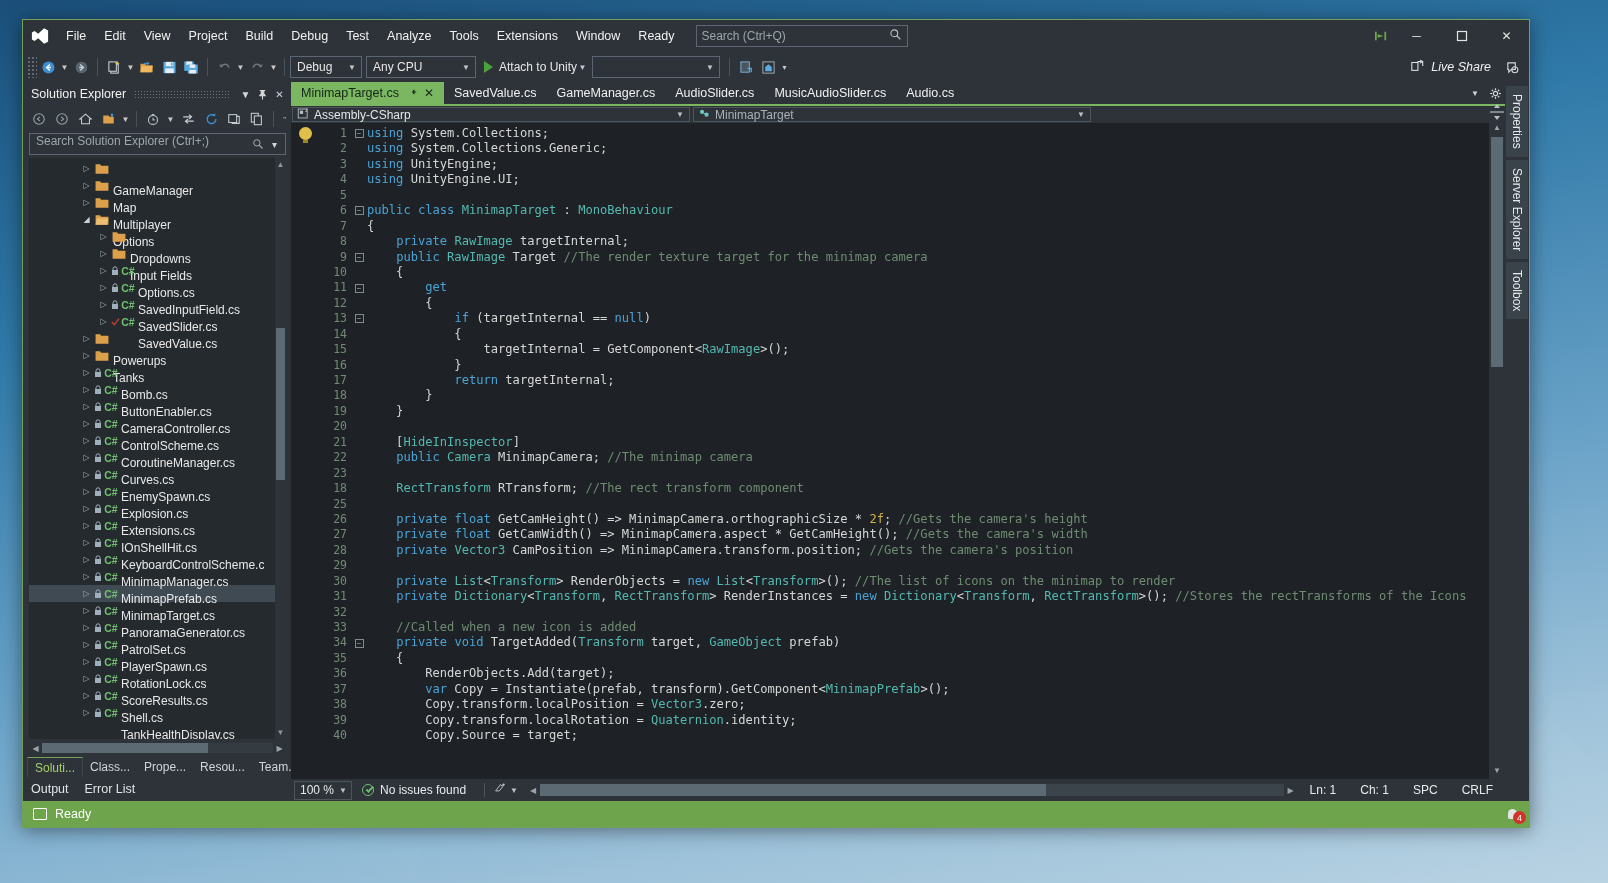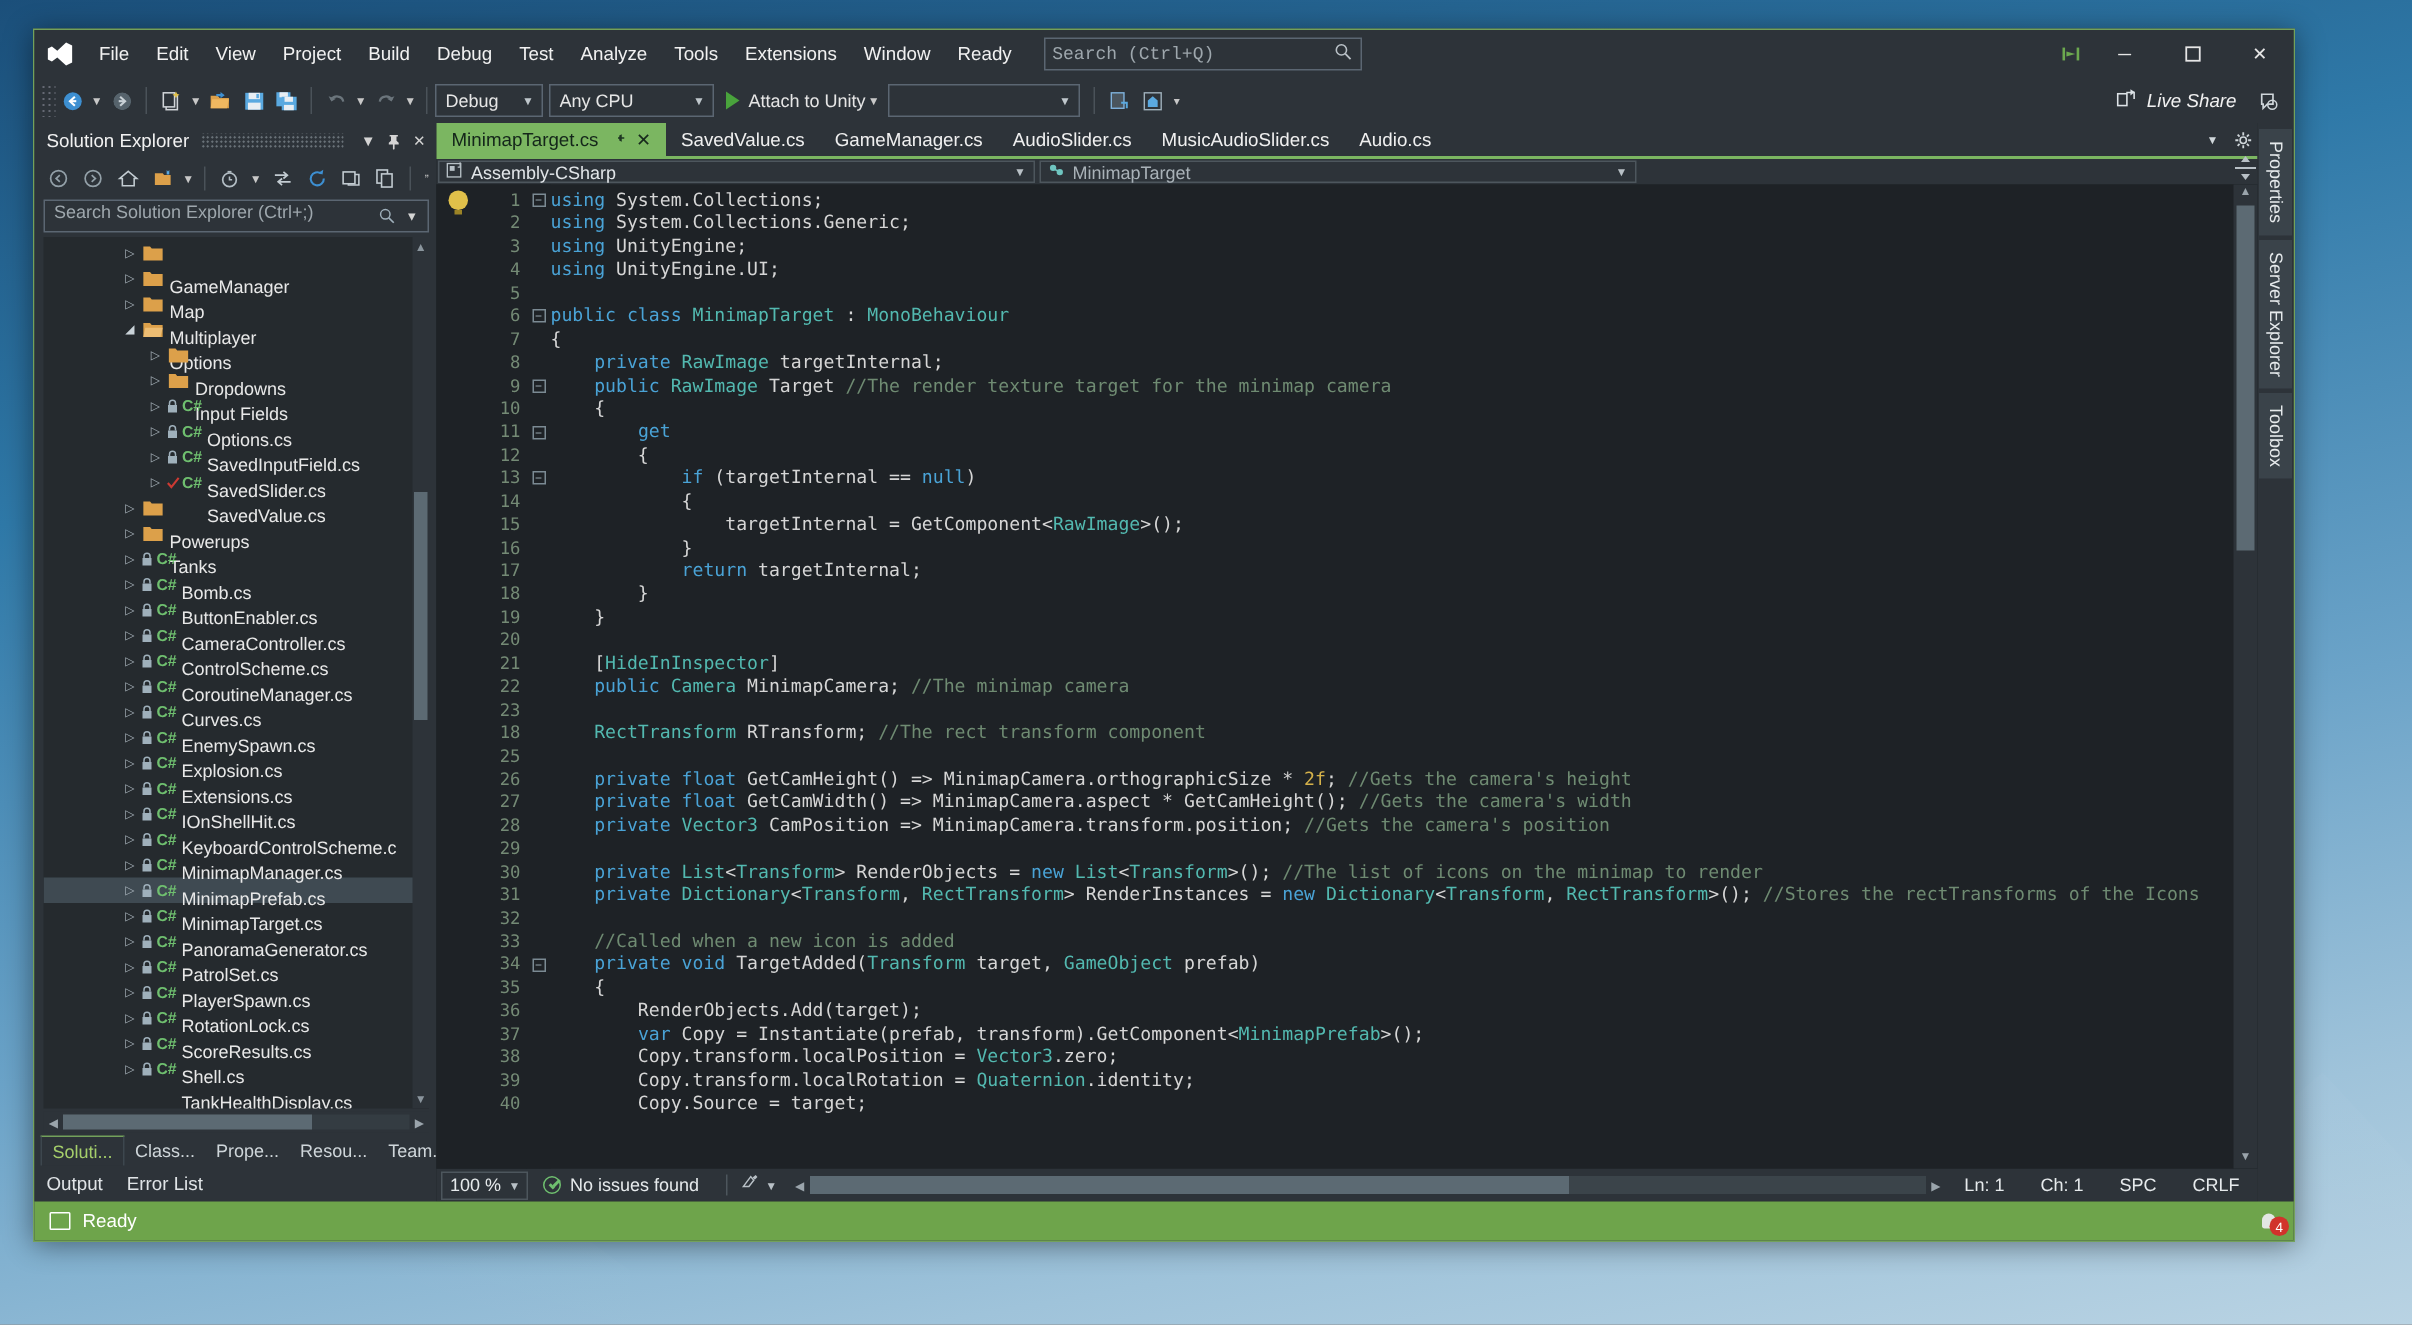--- a/index.html
+++ b/index.html
@@ -29,21 +29,21 @@
     box-shadow:0 2px 18px rgba(0,0,0,.45);
   }
 
   
   .titlebar{height:32px;background:#2d3339;display:flex;align-items:center;flex:none;}
   .vs-logo{width:34px;height:32px;display:flex;align-items:center;justify-content:center;color:#fff;}
   .menu{display:flex;align-items:center;height:32px;}
   .menu-item{padding:0 9px;height:32px;line-height:32px;font-size:12.5px;color:#f1f1f1;cursor:default;white-space:nowrap;}
   .searchbox{margin-left:12px;width:212px;height:22px;background:#2d3339;border:1px solid #5b6672;
     display:flex;align-items:center;padding:0 5px;color:#9ea7ad;font-size:12px;}
-  .searchbox .ph{flex:1;font-family:Liberation Mono, monospace;}
+  .searchbox .ph{flex:1;}
   .titlebar-spacer{flex:1;}
   .title-right{display:flex;align-items:center;height:32px;}
   .tb-icon{width:26px;height:32px;display:flex;align-items:center;justify-content:center;}
   .win-btn{width:45px;height:32px;display:flex;align-items:center;justify-content:center;color:#e6e6e6;}
 
   
   .toolbar{height:30px;background:#2d3339;display:flex;align-items:center;padding-left:4px;flex:none;}
   .grip{width:10px;height:22px;opacity:.45;
     background-image:radial-gradient(#aab 0.8px, transparent 0.9px);
     background-size:4px 4px;}

